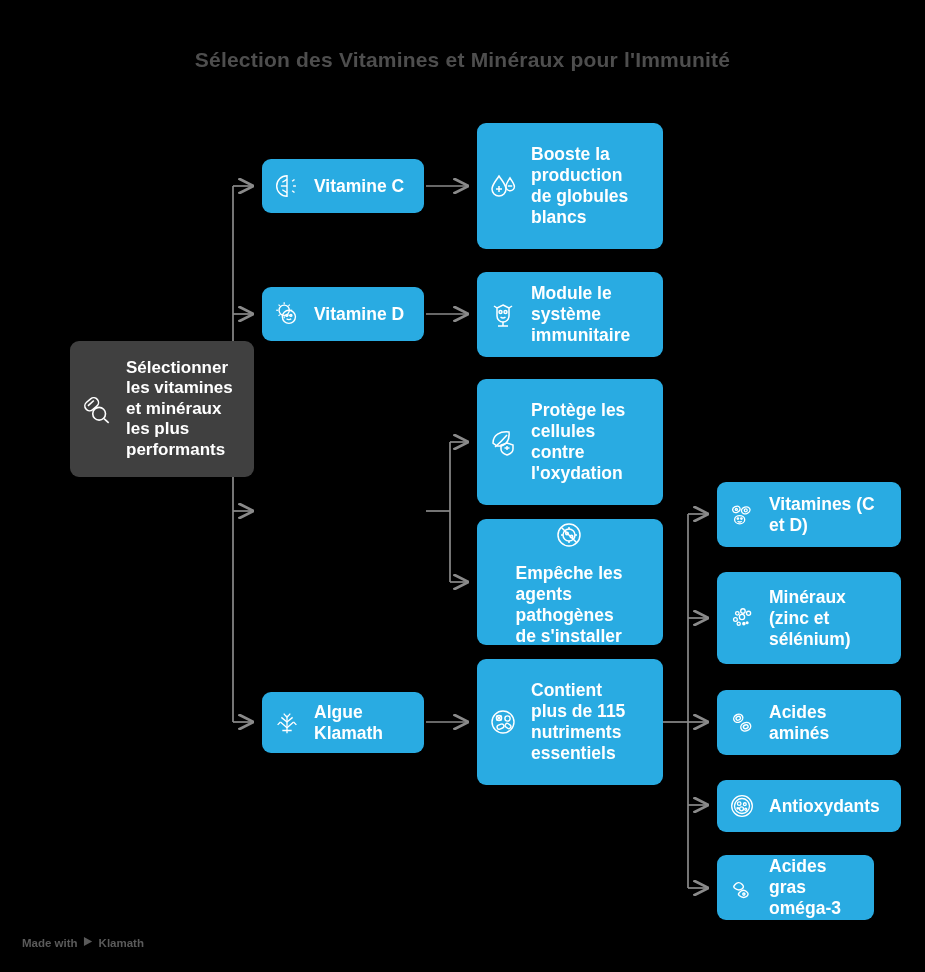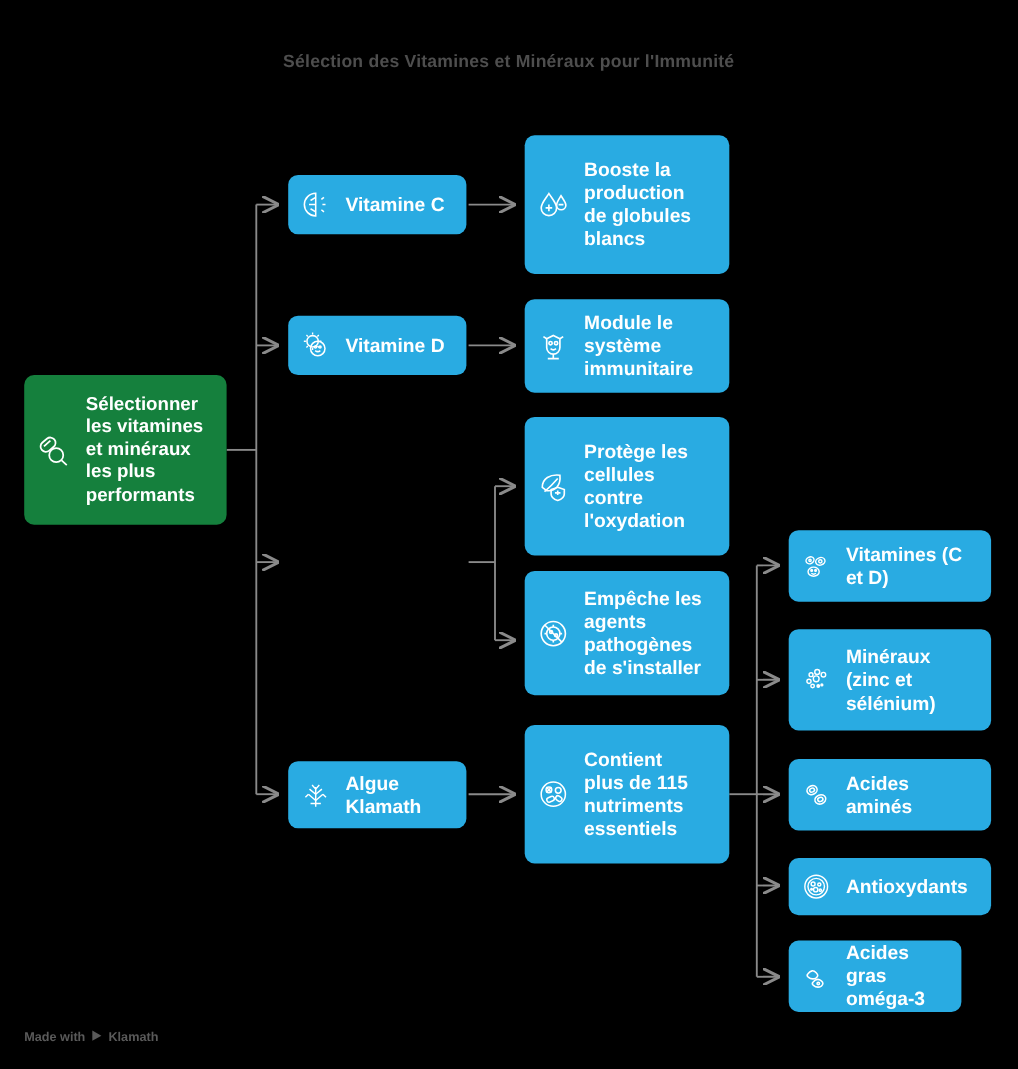--- a/index.html
+++ b/index.html
@@ -9,38 +9,38 @@
     font-family: "Liberation Sans", sans-serif;
     overflow: hidden;
   }
   #stage { position: relative; width: 925px; height: 972px; }
 
   .title {
     position: absolute;
     left: 0; top: 48px; width: 925px;
     text-align: center;
     color: #4e4e4e;
-    font-size: 16px;
+    font-size: 21px;
     font-weight: bold;
     letter-spacing: .2px;
     white-space: nowrap;
   }
 
   svg.wires { position: absolute; left: 0; top: 0; width: 925px; height: 972px; }
 
   .node {
     position: absolute;
     display: flex;
     align-items: center;
     border-radius: 9px;
     padding: 0 12px 0 10px;
     gap: 12px;
   }
   .node.blue { background: #29ABE2; }
-  .node.orange { background: #15803d; }
+  .node.orange { background: #404040; margin-left: 48px; }
   .node .label {
     color: #ffffff;
     font-size: 17.5px;
     font-weight: bold;
     line-height: 1.2;
     white-space: pre-line;
   }
   .node.orange .label { font-size: 17px; }
   .ico { flex: 0 0 auto; display: block; }
   .ico svg { display: block; }
@@ -208,21 +208,21 @@
         <line x1="20" y1="24" x2="20" y2="20"></line>
           <line x1="17.5" y1="22" x2="22.5" y2="22"></line>
       </svg>
     </span>
     <span class="label">Protège les
 cellules
 contre
 l'oxydation</span>
   </div>
 
-  <div class="node blue" style="left:477px; top:519px; width:186px; height:113px;">
+  <div class="node blue" style="left:477px; top:519px; width:186px; height:126px;flex-direction:column;">
     <span class="ico">
       <svg width="32" height="32" viewBox="0 0 32 32" fill="none" stroke="#fff" stroke-width="1.5">
         <circle cx="16" cy="16" r="11"></circle>
         <circle cx="16" cy="16" r="6"></circle>
         <circle cx="14" cy="14.5" r="1.3"></circle>
           <circle cx="18.5" cy="17.5" r="1.3"></circle>
         <line x1="16" y1="10" x2="16" y2="8"></line>
           <line x1="22" y1="16" x2="24" y2="16"></line>
         <line x1="16" y1="22" x2="16" y2="24"></line>
           <line x1="10" y1="16" x2="8" y2="16"></line>

